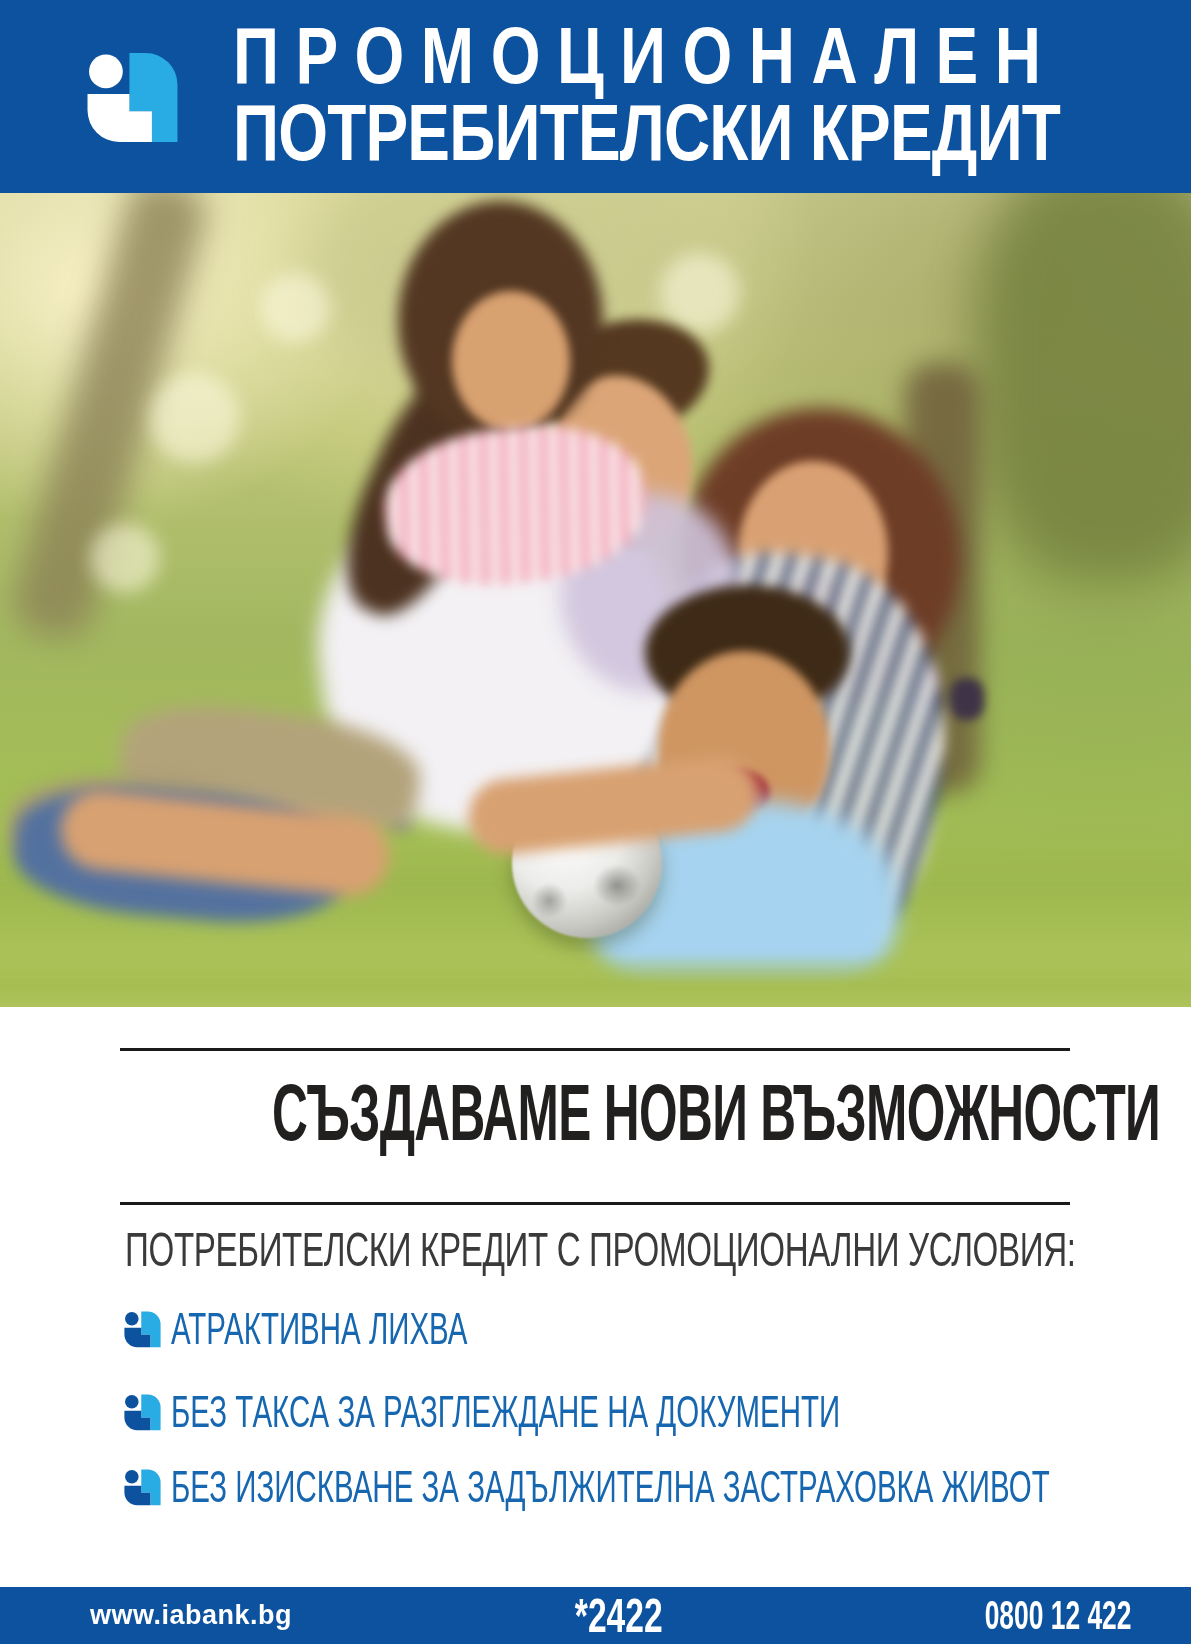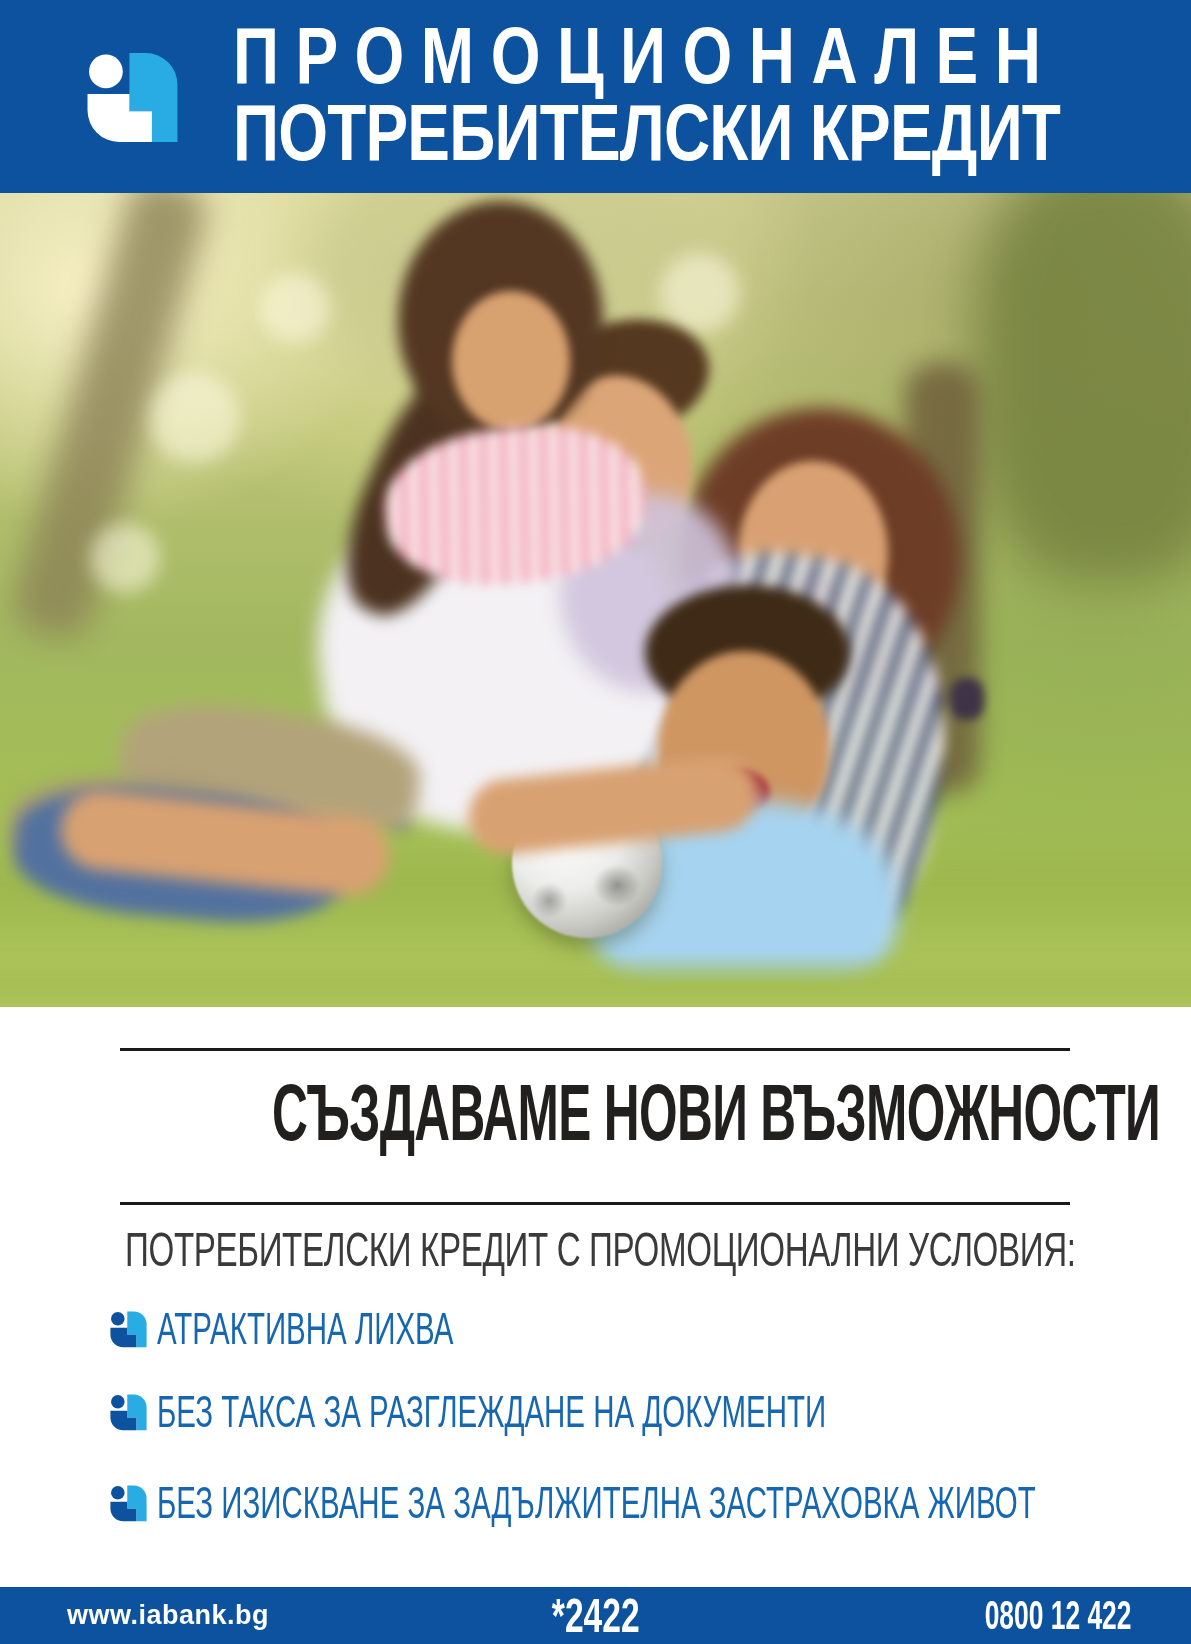--- a/index.html
+++ b/index.html
@@ -102,34 +102,34 @@
     position:absolute;left:0;width:1191px;text-align:center;
     font-weight:700;font-size:80px;line-height:80px;color:#221f1f;white-space:nowrap;
   }
   .headline-line .cond{display:inline-block;transform:scaleX(0.62);transform-origin:center;letter-spacing:-1px;}
   .hl1{top:1045px;margin-top:28px;} .hl2{top:1115px;}
   .subheading{
     position:absolute;left:125px;top:1226px;font-size:48px;line-height:48px;
     color:#3a3a3a;white-space:nowrap;font-weight:400;
     transform:scaleX(0.69);transform-origin:0 50%;letter-spacing:-0.5px;
   }
-  .bullet{position:absolute;left:110px;width:1000px;height:44px;}
-  .b1{top:1307px;} .b2{top:1390px;} .b3{top:1465px;margin-top:16px;}
+  .bullet{position:absolute;left:124px;width:1000px;height:44px;}
+  .b1{top:1307px;} .b2{top:1390px;} .b3{top:1465px;}
   .bullet .bicon{position:absolute;left:0;top:4px;width:37px;height:37px;}
   .bullet .blabel{
     position:absolute;left:47px;top:0;font-size:44px;line-height:44px;
     color:var(--link-blue,#1767b0);white-space:nowrap;font-weight:400;
     transform:scaleX(0.67);transform-origin:0 50%;
   }
   
   .footer{
     position:absolute;left:0;top:1587px;width:1191px;height:57px;
     background:var(--brand-blue,#0d529e);color:#fff;
   }
-  .footer-item{position:absolute;top:0;height:57px;line-height:57px;white-space:nowrap;}
+  .footer-item{position:absolute;top:0;height:57px;line-height:57px;white-space:nowrap;margin-left:23px;}
   .f-web{left:67px;font-size:27px;font-weight:700;letter-spacing:0.5px;}
   .f-center{left:0;width:1191px;text-align:center;font-size:48px;font-weight:700;}
   .f-center .cond{display:inline-block;transform:scaleX(0.70);transform-origin:center;}
   .f-phone{right:60px;font-size:40px;font-weight:700;}
   .f-phone .cond{display:inline-block;transform:scaleX(0.66);transform-origin:100% 50%;}
 </style>
 </head>
 <body>
 
 <div class="page">

